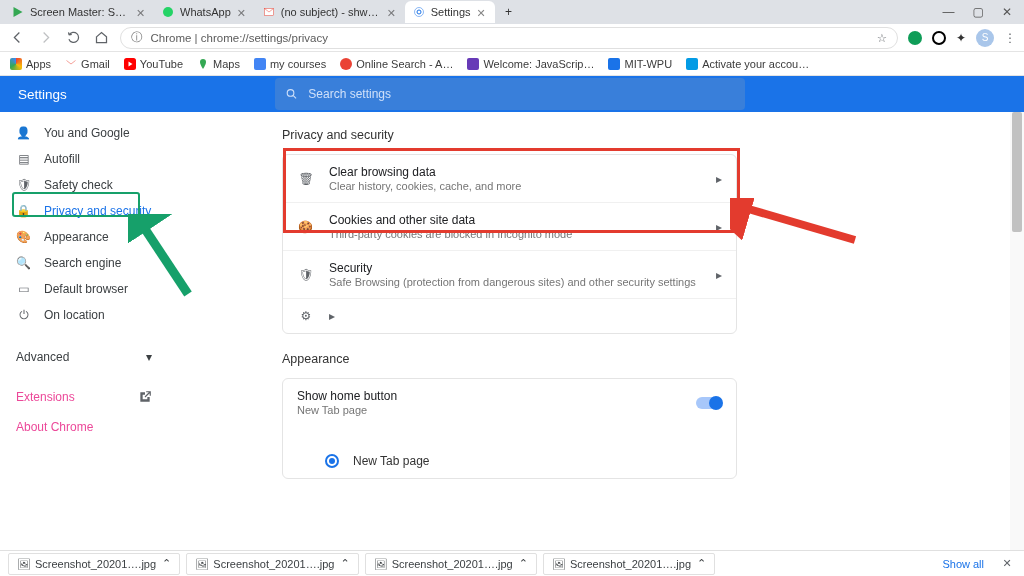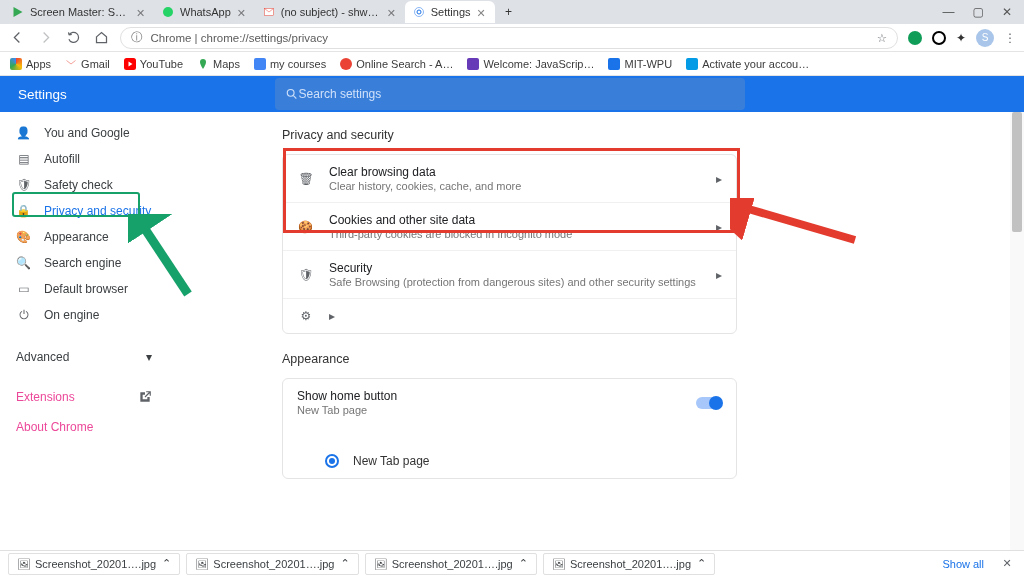--- a/index.html
+++ b/index.html
@@ -18,21 +18,21 @@
 .addrbox{flex:1;display:flex;align-items:center;gap:8px;height:22px;border:1px solid #e0e0e0;border-radius:11px;padding:0 10px;font-size:11.5px;color:#5b5b5b}
 .addrbox .lock{color:#777}
 .addrbox .url{flex:1;white-space:nowrap;overflow:hidden}
 .rbtns{display:flex;align-items:center;gap:10px}
 .bkbar{height:24px;display:flex;align-items:center;padding:0 10px;gap:14px;border-bottom:1px solid #e4e4e4;font-size:11px;color:#3b3b3b}
 .bk{display:flex;align-items:center;gap:4px;white-space:nowrap}
 .bk .bkfav{width:12px;height:12px}
 
 .sheader{height:36px;background:#1a73e8;display:flex;align-items:center;color:#fff}
 .stitle{font-size:13.5px;padding-left:18px;width:270px}
-.searchwrap{flex:0 0 470px;height:28px;background:#397fda;border-radius:4px;display:flex;align-items:center;padding:16px 10px;color:#cfe0f9;margin-left:5px}
+.searchwrap{flex:0 0 470px;height:28px;background:#397fda;border-radius:4px;display:flex;align-items:center;padding:16px 10px;gap:10px;color:#cfe0f9;margin-left:5px}
 .searchwrap input{background:none;border:0;outline:0;color:#cfe0f9;font-size:12px;width:100%}
 .searchwrap input::placeholder{color:#cfe0f9}
 
 .main{display:flex;height:calc(576px - 24px - 28px - 24px - 36px - 26px);position:relative}
 .sidebar{width:170px;padding:8px 10px 0 8px;font-size:12px;color:#3c4043}
 .srow{height:26px;display:flex;align-items:center;gap:12px;padding-left:8px;border-radius:0 13px 13px 0;cursor:pointer}
 .srow .ic{width:16px;text-align:center;color:#5f6368}
 .srow.sel{color:#1a73e8}
 .srow.sel .ic{color:#1a73e8}
 .adv{margin-top:16px;height:26px;display:flex;align-items:center;justify-content:space-between;padding:0 8px;cursor:pointer}
@@ -244,21 +244,21 @@
     <div class="srow">
         <span class="ic">🔍</span>
         <span>Search engine</span>
       </div>
     <div class="srow">
         <span class="ic">▭</span>
         <span>Default browser</span>
       </div>
     <div class="srow">
         <span class="ic">⏻</span>
-        <span>On engine</span>
+        <span>On location</span>
       </div>
     <div class="adv">
         <span>Advanced</span>
         <span>▾</span>
       </div>
     <div class="spacer"></div>
     <div class="slink">
         <span>Extensions</span>
         <svg class="ext" viewBox="0 0 24 24">
           <path d="M14 3h7v7M21 3l-9 9M5 5h6v2H7v10h10v-4h2v6H5z" fill="none" stroke="#5f6368" stroke-width="2"></path>

